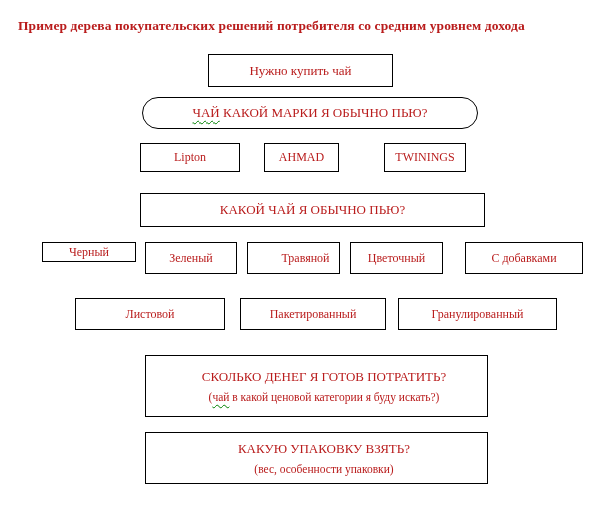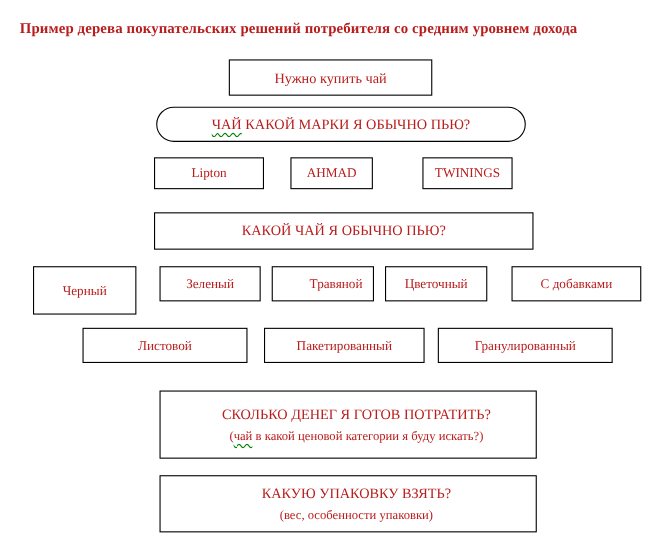--- a/index.html
+++ b/index.html
@@ -47,21 +47,21 @@
     text-decoration-thickness: 1px;
     text-underline-offset: 3px;
   }
   
   .b-root       { left: 208px; top: 54px;  width: 185px; height: 33px; }
   .b-brand-q    { left: 142px; top: 97px;  width: 336px; height: 32px; border-radius: 16px; }
   .b-lipton     { left: 140px; top: 143px; width: 100px; height: 29px; }
   .b-ahmad      { left: 264px; top: 143px; width: 75px;  height: 29px; }
   .b-twinings   { left: 384px; top: 143px; width: 82px;  height: 29px; }
   .b-type-q     { left: 140px; top: 193px; width: 345px; height: 34px; }
-  .b-black      { left: 30px;  top: 242px; width: 94px;  height: 44px; }
+  .b-black      { left: 42px;  top: 242px; width: 94px;  height: 20px; }
   .b-green      { left: 145px; top: 242px; width: 92px;  height: 32px; }
   .b-herbal     { left: 247px; top: 242px; width: 93px;  height: 32px; padding-left: 24px; }
   .b-flower     { left: 350px; top: 242px; width: 93px;  height: 32px; }
   .b-additives  { left: 465px; top: 242px; width: 118px; height: 32px; }
   .b-leaf       { left: 75px;  top: 298px; width: 150px; height: 32px; }
   .b-bagged     { left: 240px; top: 298px; width: 146px; height: 32px; }
   .b-granulated { left: 398px; top: 298px; width: 159px; height: 32px; }
   .b-money-q    { left: 145px; top: 355px; width: 343px; height: 62px; }
   .b-pack-q     { left: 145px; top: 432px; width: 343px; height: 52px; }
 </style>

